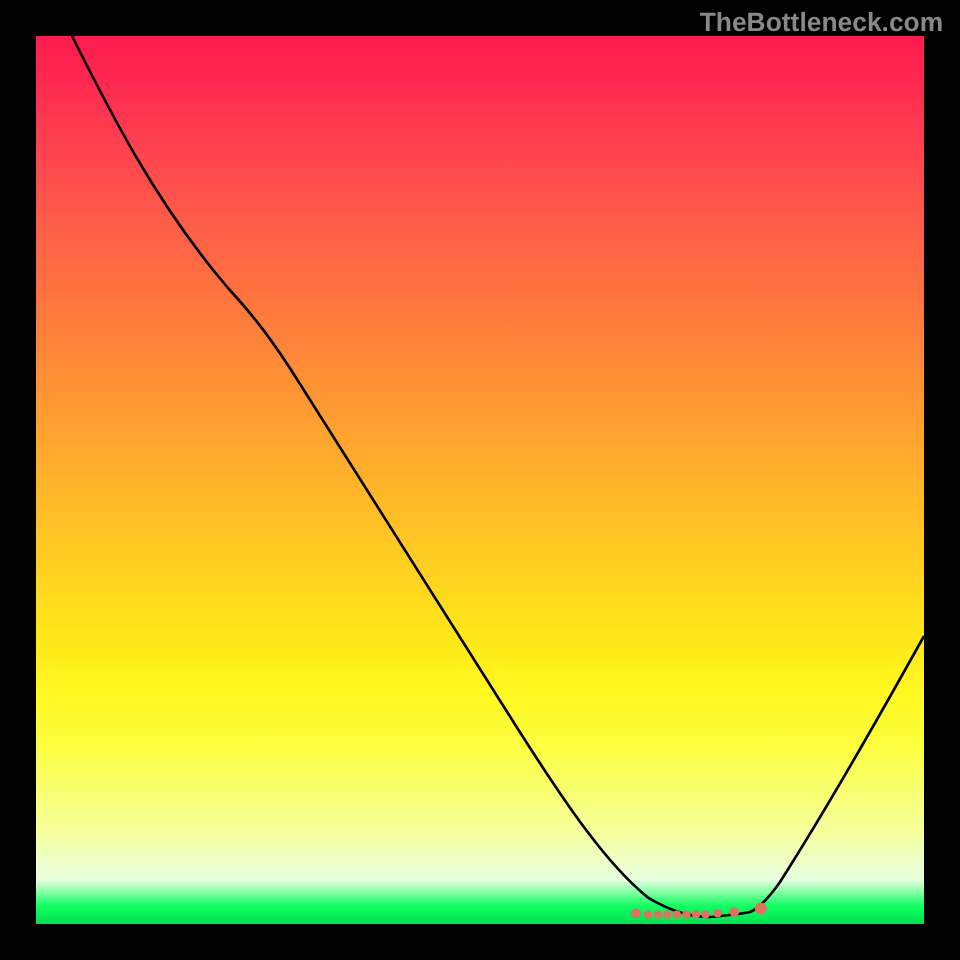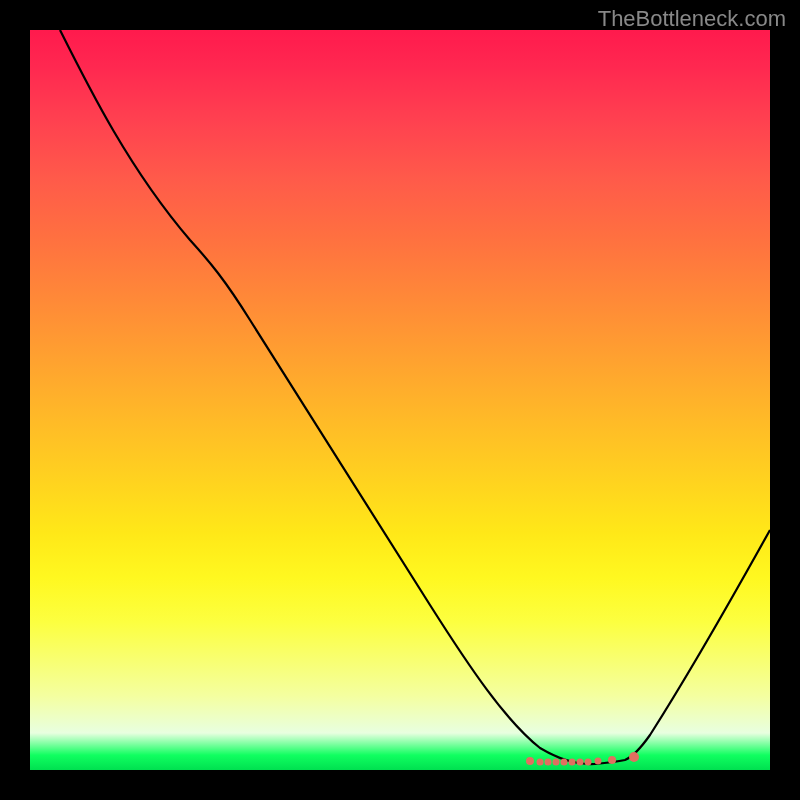--- a/index.html
+++ b/index.html
@@ -9,21 +9,21 @@
     background: #000;
     position: relative;
     font-family: Arial, sans-serif;
   }
   .watermark {
     position: absolute;
     top: 6px;
     right: 14px;
     color: #888;
     font-size: 22px;
-    font-weight: 400;
+    font-weight: 700;
     z-index: 10;
   }
   .plot-area {
     position: absolute;
     left: 30px;
     top: 30px;
     width: 740px;
     height: 740px;
     background: linear-gradient(to bottom,
       #ff1a4d 0%,

